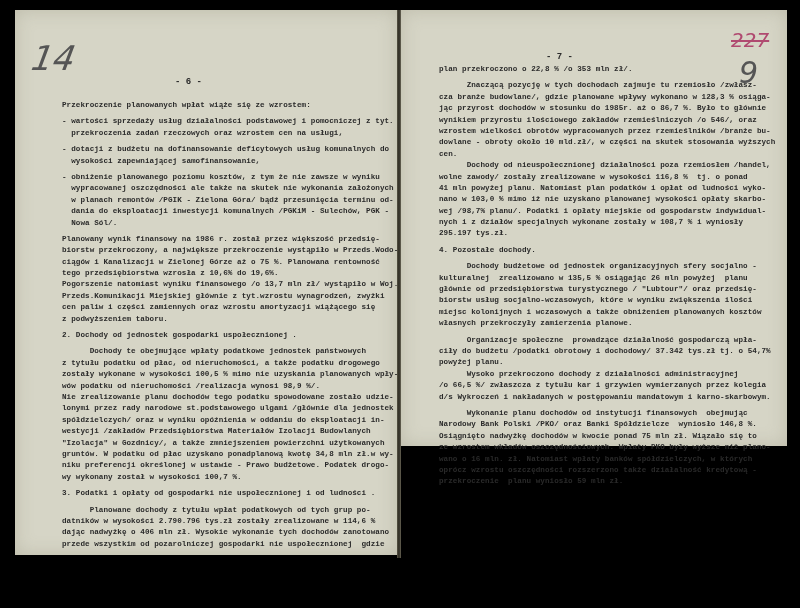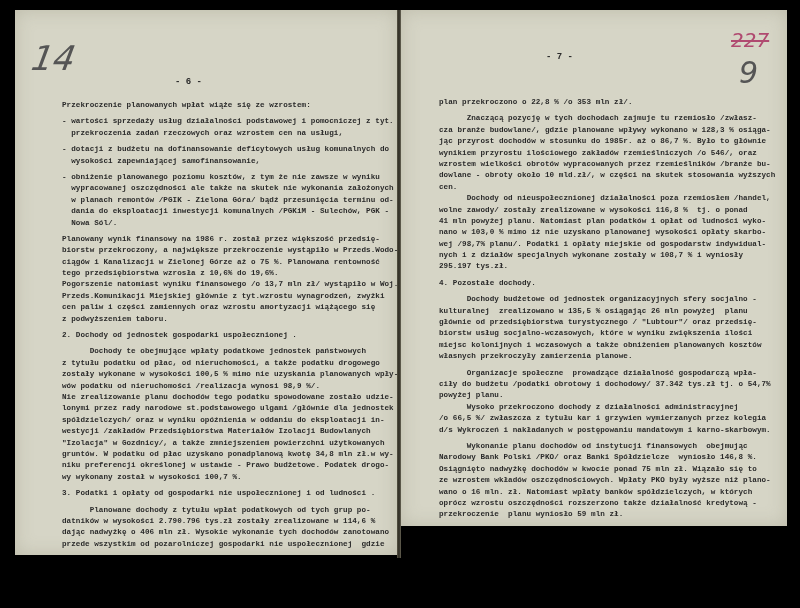--- a/index.html
+++ b/index.html
@@ -1,26 +1,26 @@
 <!DOCTYPE html>
 <html><head>
 <meta charset="utf-8">
 <style>
   html, body { margin:0; padding:0; }
   body { width:800px; height:608px; background:#000; position:relative; overflow:hidden;
          font-family:"Liberation Mono","DejaVu Sans Mono",monospace; }
   .page { position:absolute; background:#d6d5c6; box-shadow: inset 0 0 18px rgba(120,115,90,0.25); }
   .page.left  { left:15px; top:10px; width:382px; height:545px; }
-  .page.right { left:401px; top:10px; width:386px; height:516px; }
+  .page.right { left:401px; top:10px; width:386px; height:436px; }
   .fold { position:absolute; left:397px; top:10px; width:4px; height:548px;
           background:linear-gradient(90deg,#5a5646,#2a2820,#6a6656); }
   .text { position:absolute; color:#2a2a2a; font-size:7.6px; line-height:11.4px;
           letter-spacing:0.05px; white-space:pre; font-weight:bold; }
   .left .text  { left:47px; top:78px;margin-top:12px; }
-  .right .text { left:38px; top:54px;margin-top:33px; }
+  .right .text { left:38px; top:54px; }
   .pnum { position:absolute; font-size:9px; font-weight:bold; color:#2a2a2a; }
   .left .pnum  { left:160px; top:67px; }
   .right .pnum { left:145px; top:42px; }
   .line { display:block; height:11.4px; }
   .gap { display:block; height:5px; }
   .u { }
   .handnum { position:absolute; font-family:"DejaVu Sans",sans-serif; font-style:italic;
              color:#555; font-weight:normal; }
   .h14 { left:17px; top:28px; font-size:34px; transform:skewX(-10deg); }
   .h15 { left:338px; top:45px; font-size:30px; }

